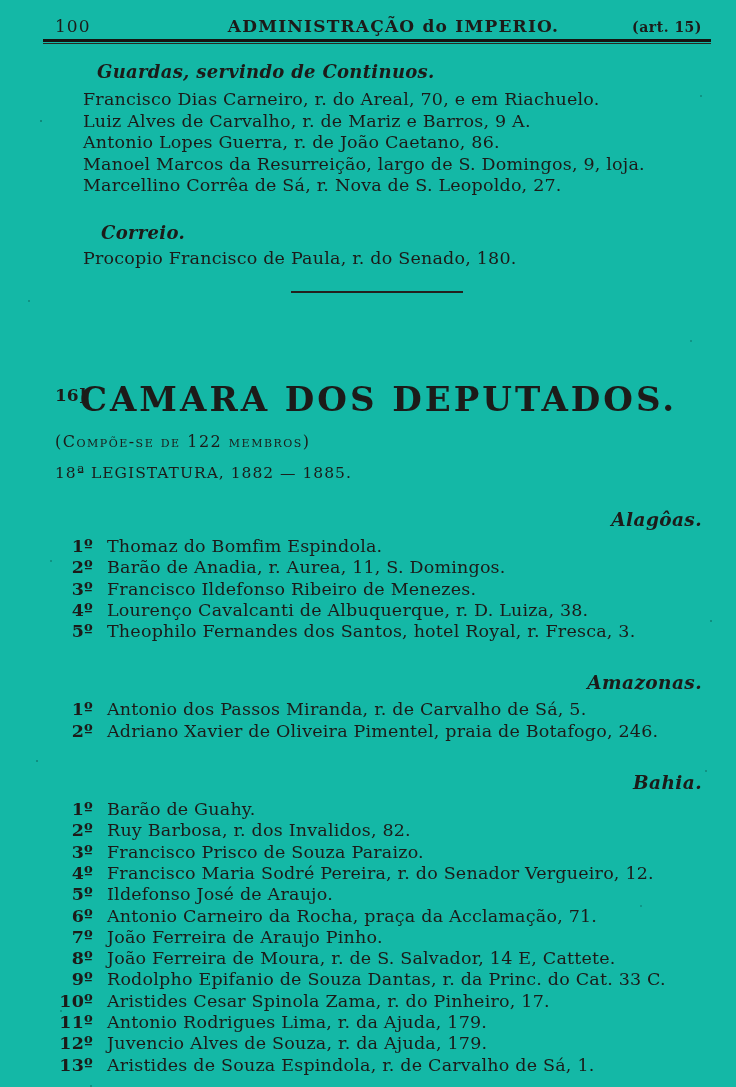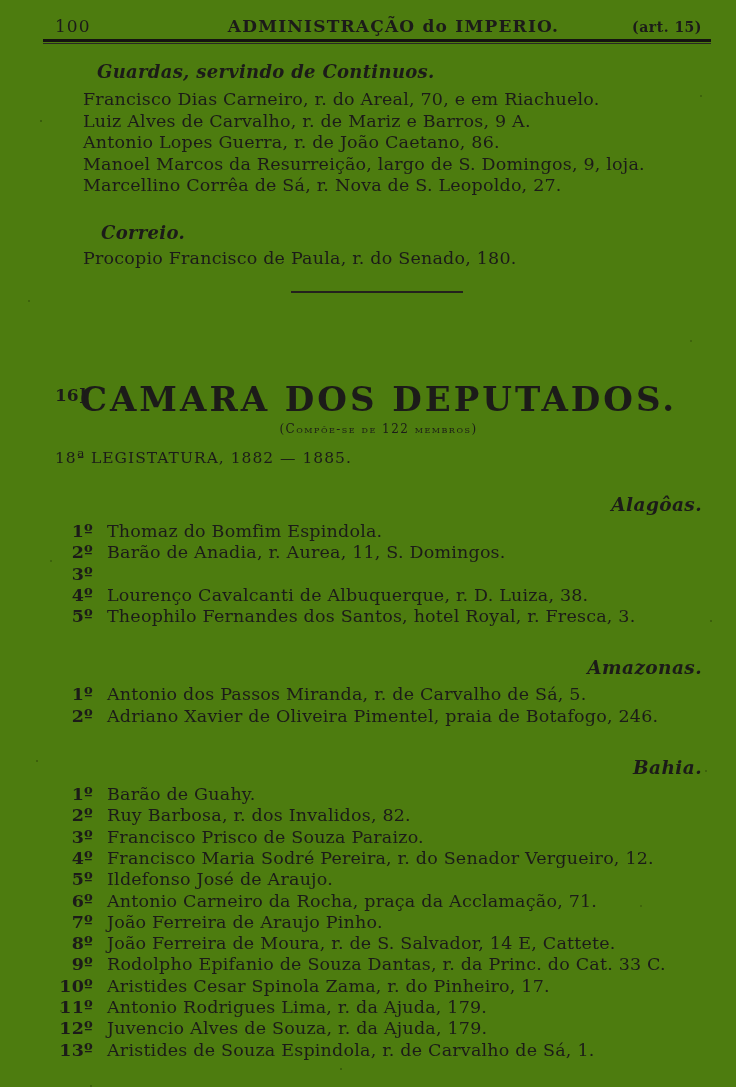--- a/index.html
+++ b/index.html
@@ -1,21 +1,21 @@
 <!DOCTYPE html>
 <html><head>
 <meta charset="utf-8">
 <style>
   * { margin: 0; padding: 0; box-sizing: border-box; }
   html, body { background: #e8e8e6; }
   .page {
     position: relative;
     width: 736px;
     height: 1087px;
-    background: #4d7c0f;
+    background: #14b8a6;
     color: #1c1b19;
     font-family: "DejaVu Serif", "Liberation Serif", serif;
     overflow: hidden;
     padding: 16px 34px 0 55px;
   }
   
   .speckles {
     position: absolute; top: 0; left: 0; width: 2px; height: 2px;
     background: transparent; pointer-events: none;
     box-shadow:
@@ -69,23 +69,23 @@
   .chamber-title-row { position: relative; text-align: center; }
   .margin-ref {
     position: absolute; left: 0; top: 6px;
     font-size: 17px; font-weight: bold;
   }
   .chamber-title {
     font-size: 34px; font-weight: bold; letter-spacing: 3px;
     display: inline-block;
   }
   .chamber-subtitle {
-    margin-top: 3px; text-align: center;
+    margin-top: 13px; text-align: left;
     font-variant: small-caps;
-    font-size: 12px; letter-spacing: 1.5px;
+    font-size: 16px; letter-spacing: 1.5px;
   }
   .chamber-legislature {
     margin-top: 13px; text-align: left;
     font-size: 15.5px; letter-spacing: 1px;
   }
 
   .state { margin-top: 30px; }
   .state:first-of-type { margin-top: 27px; }
   .state-name {
     text-align: right; font-style: italic; font-weight: bold;
@@ -145,20 +145,21 @@
           <div class="member-row">
             <span class="member-num">1º</span>
             <span class="member-text">Thomaz do Bomfim Espindola.</span>
           </div>
           <div class="member-row">
             <span class="member-num">2º</span>
             <span class="member-text">Barão de Anadia, r. Aurea, 11, S. Domingos.</span>
           </div>
           <div class="member-row">
             <span class="member-num">3º</span>
+            <span class="member-text">Francisco Ildefonso Ribeiro de Menezes.</span>
           </div>
           <div class="member-row">
             <span class="member-num">4º</span>
             <span class="member-text">Lourenço Cavalcanti de Albuquerque, r. D. Luiza, 38.</span>
           </div>
           <div class="member-row">
             <span class="member-num">5º</span>
             <span class="member-text">Theophilo Fernandes dos Santos, hotel Royal, r. Fresca, 3.</span>
           </div>
         </div>

